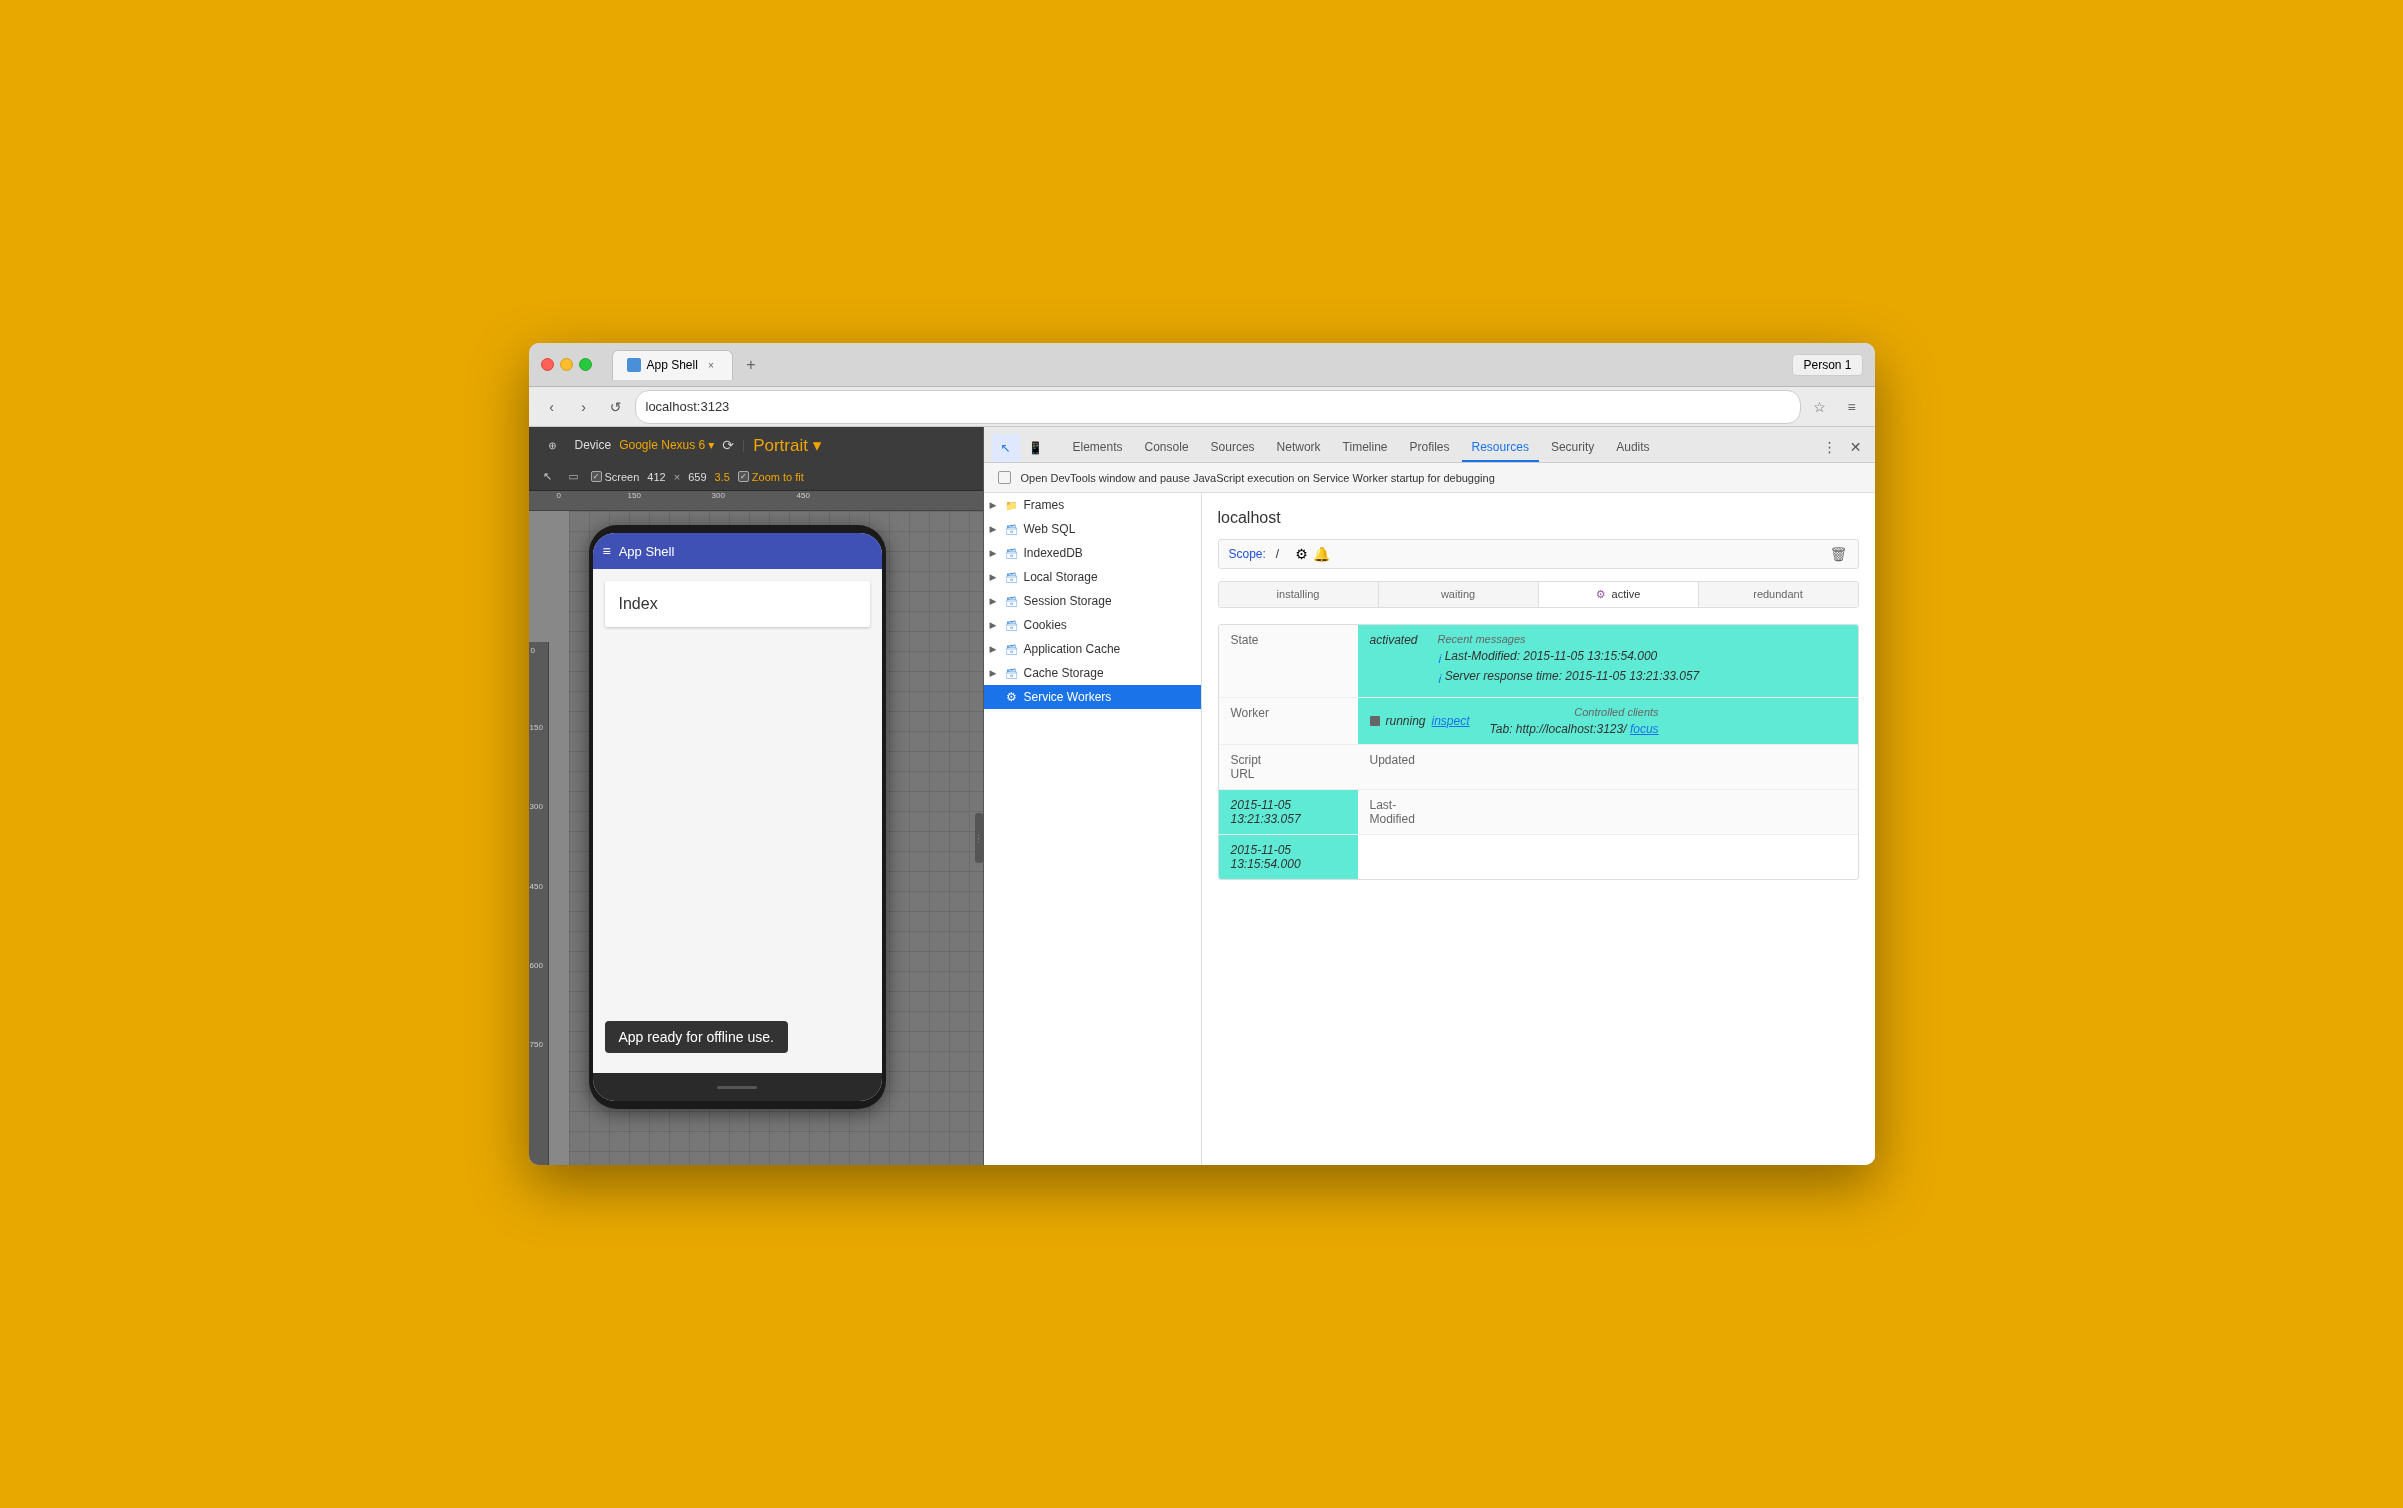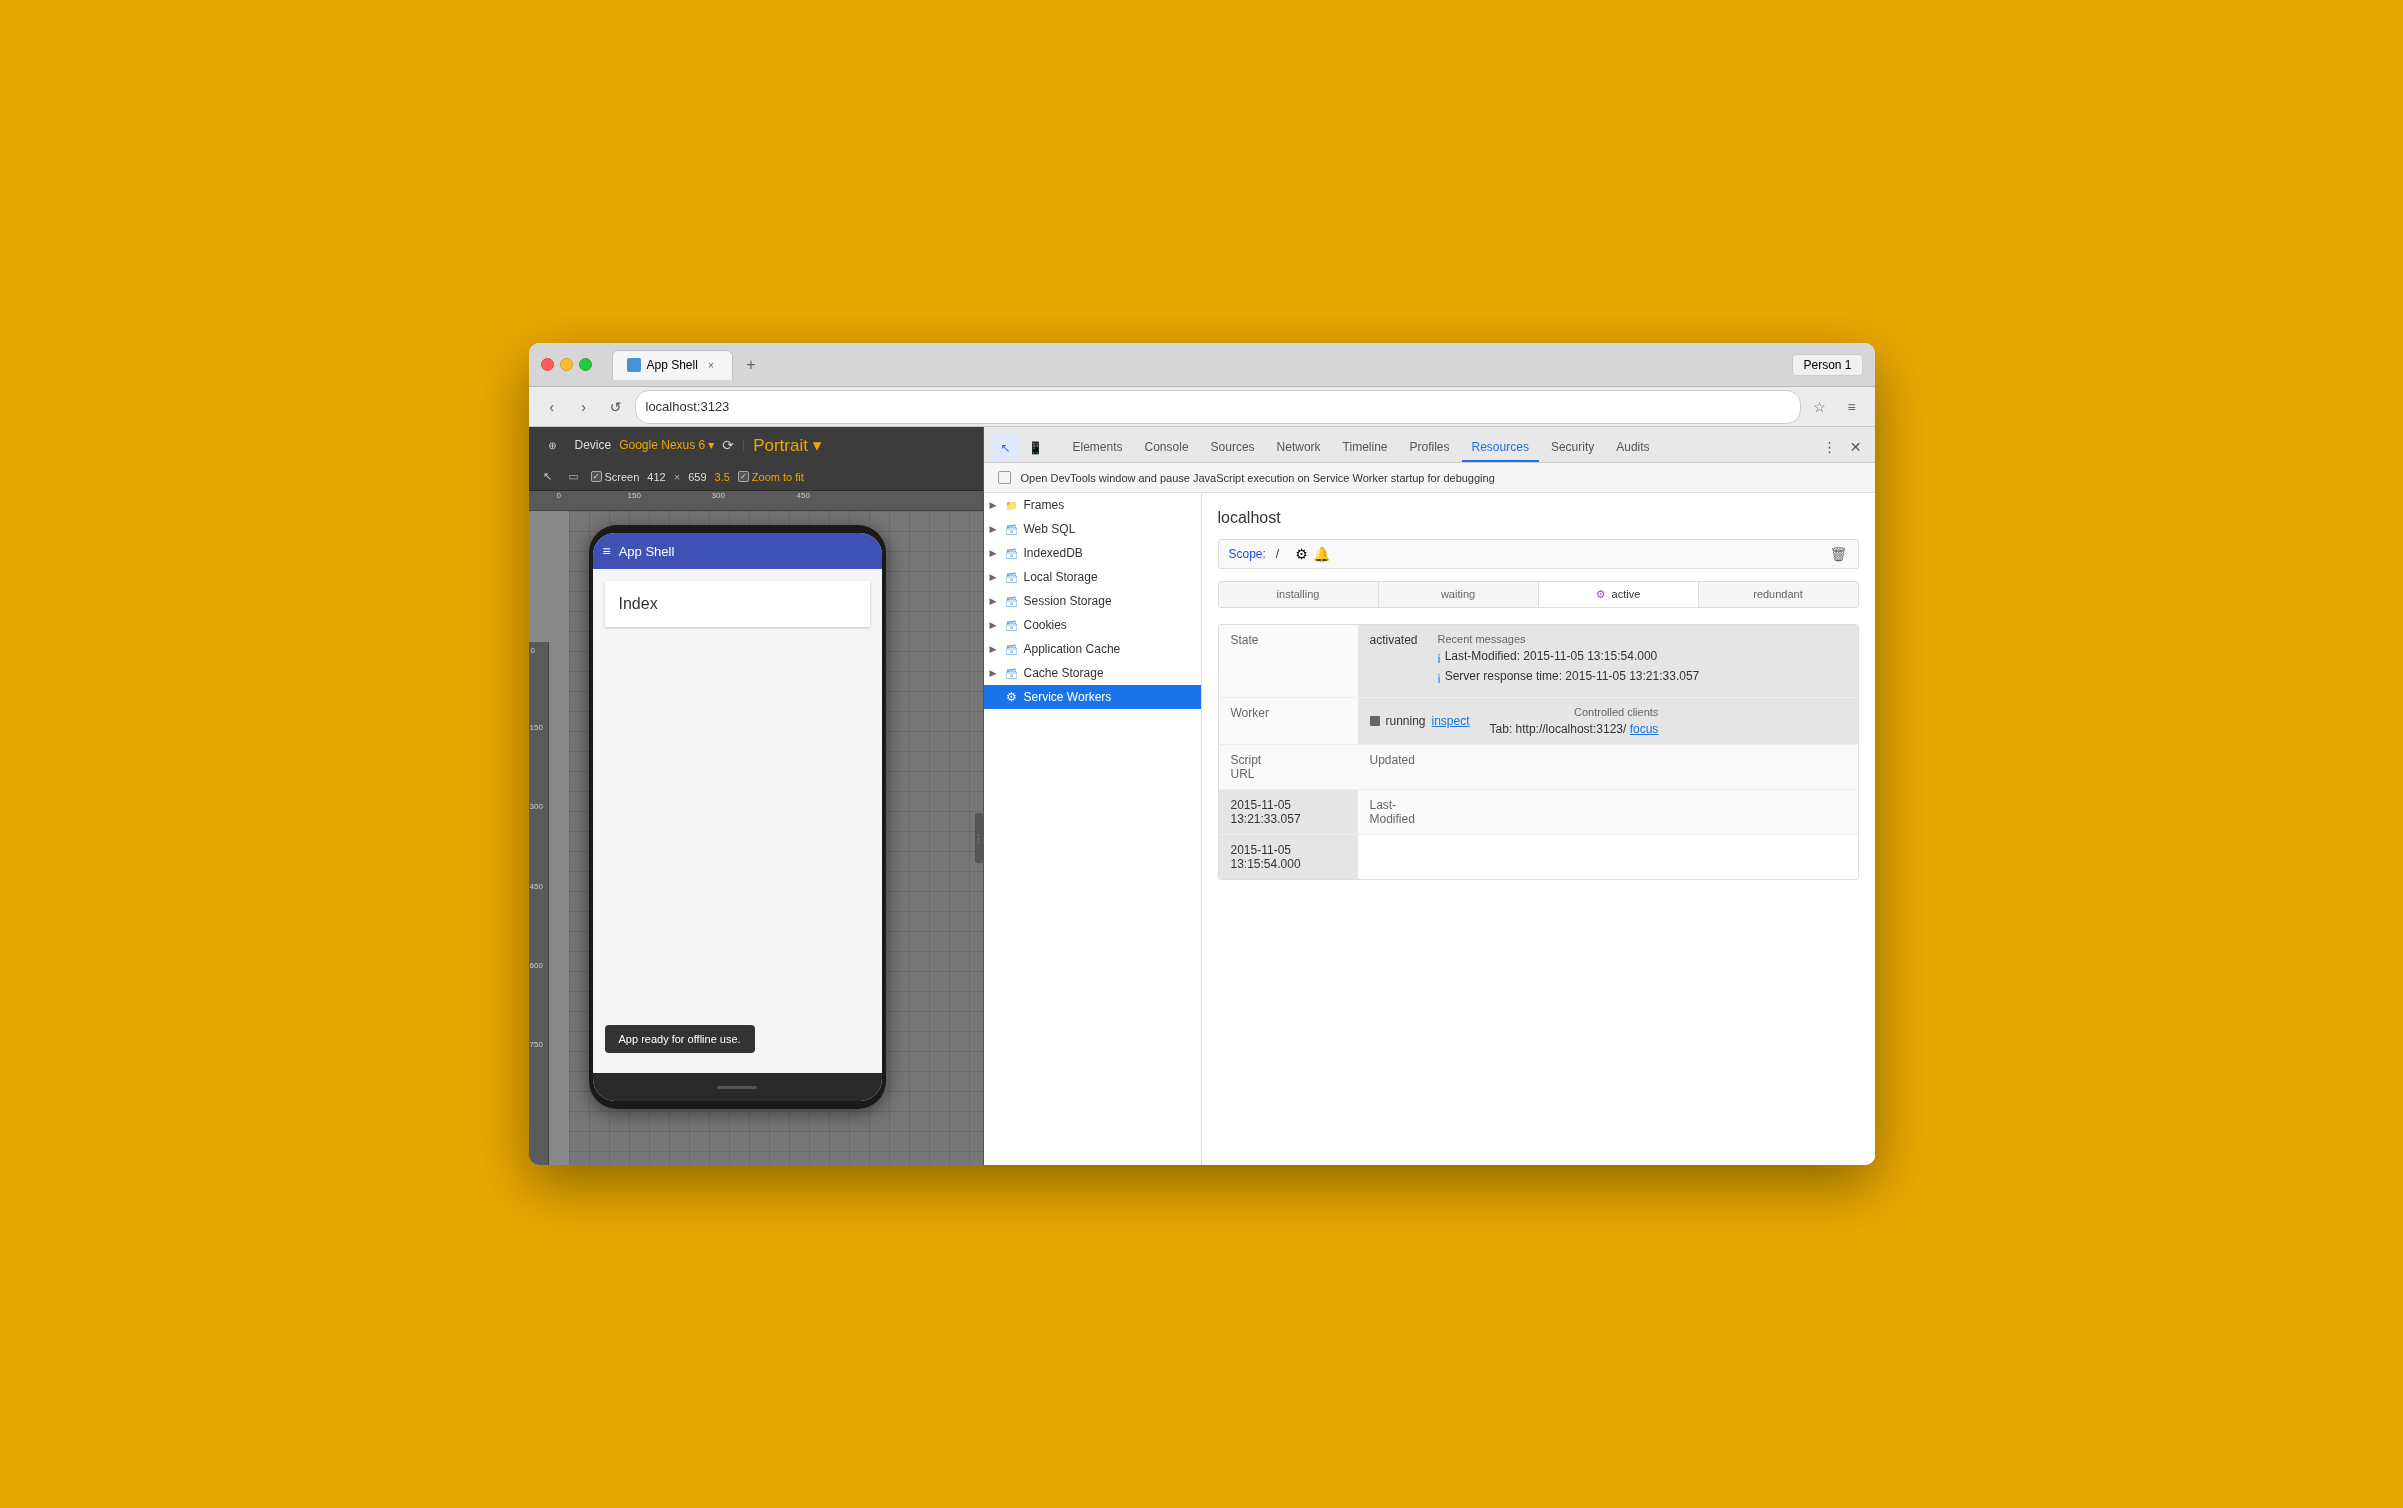--- a/index.html
+++ b/index.html
@@ -265,21 +265,21 @@
       color: #333;
     }
     .offline-toast {
       position: absolute;
       bottom: 20px;
       left: 12px;
       background: #333;
       color: white;
       padding: 8px 14px;
       border-radius: 4px;
-      font-size: 11px;
+      font-size: 14px;
     }
     .phone-home-bar {
       height: 28px;
       background: #2a2a2a;
       display: flex;
       align-items: center;
       justify-content: center;
       flex-shrink: 0;
     }
     .home-bar-line {
@@ -474,23 +474,24 @@
       background: #fafafa;
       border-bottom: 1px solid #eee;
       font-size: 12px;
       vertical-align: top;
       display: flex;
       align-items: flex-start;
     }
     .sw-info-value {
       padding: 8px 12px;
       color: #333;
-      background: #e5e5e5;
+      background: #5eead4;
       border-bottom: 1px solid #eee;
       font-size: 12px;
+      font-style: italic;
     }
     .sw-info-label:last-of-type,
     .sw-info-value:last-of-type { border-bottom: none; }
 
     .sw-running-indicator {
       display: inline-flex;
       align-items: center;
       gap: 6px;
     }
     .running-square {

